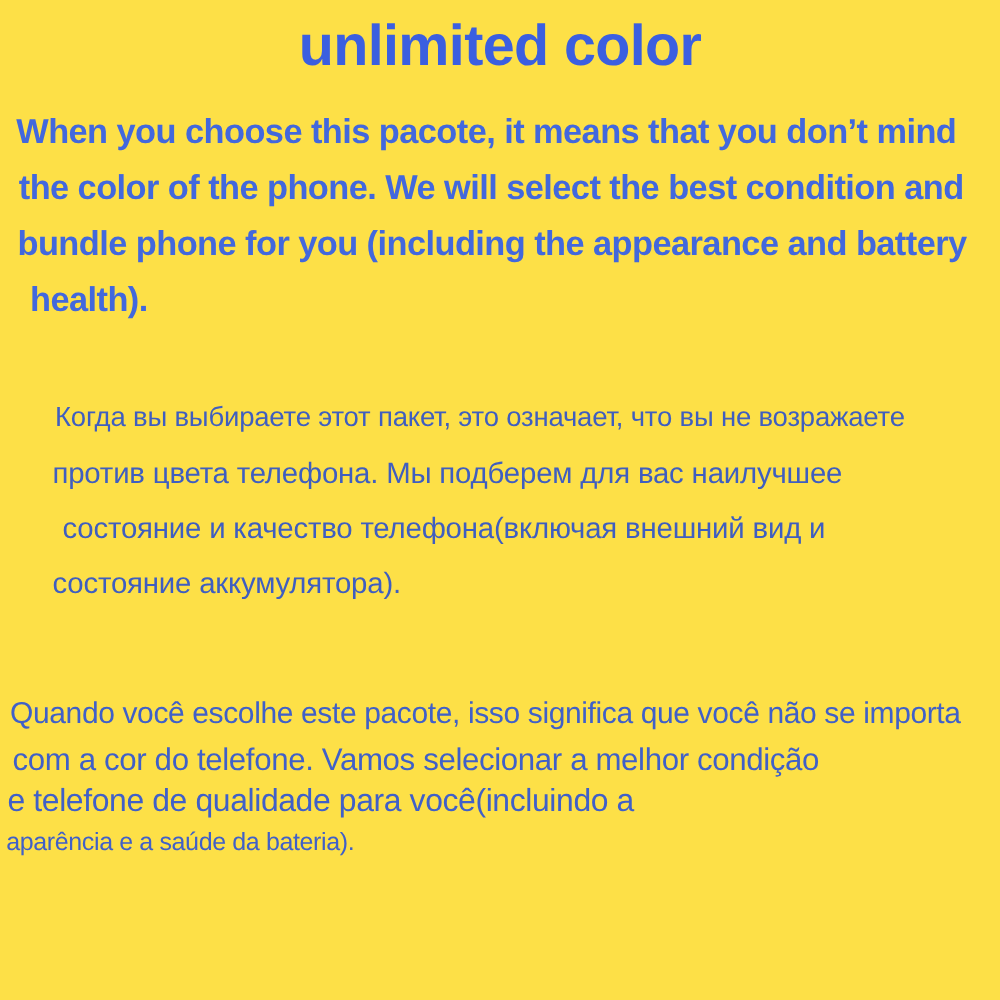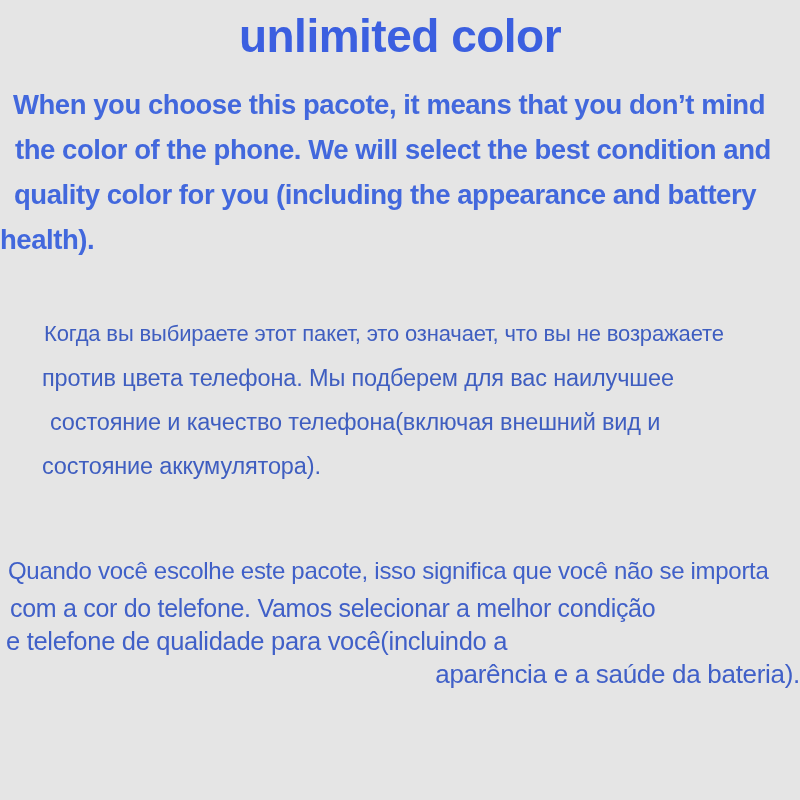--- a/index.html
+++ b/index.html
@@ -11,21 +11,21 @@
     width: 800px;
     height: 800px;
     overflow: hidden;
     font-family: "Liberation Sans", sans-serif;
     -webkit-font-smoothing: antialiased;
   }
   .page {
     position: relative;
     width: 800px;
     height: 800px;
-    background: #e5e5e5;
+    background: #fde047;
   }
 
   
   .title {
     position: absolute;
     left: 0;
     top: 12px;
     width: 800px;
     text-align: center;
     color: #3b5fe0;
@@ -48,21 +48,21 @@
     letter-spacing: -0.45px;
   }
   .block-en .ln {
     white-space: nowrap;
     height: 45px;
     line-height: 45px;
   }
   .block-en .ln.l1 { padding-left: 13px; }
   .block-en .ln.l2 { padding-left: 15px; }
   .block-en .ln.l3 { padding-left: 14px; }
-  .block-en .ln.l4 { padding-left: 0; height: 46px; line-height: 46px; }
+  .block-en .ln.l4 { padding-left: 24px; height: 46px; line-height: 46px; }
 
   
   .block-ru {
     position: absolute;
     left: 0;
     top: 312px;
     width: 800px;
     color: #3f5ec0;
     font-size: 23.5px;
     font-weight: 400;
@@ -86,33 +86,33 @@
     top: 552px;
     width: 800px;
     color: #4060c8;
     font-weight: 400;
     letter-spacing: -0.3px;
   }
   .block-pt .ln { white-space: nowrap; }
   .block-pt .ln.l1 { padding-left: 8px;  font-size: 24px;   height: 38px; line-height: 38px; }
   .block-pt .ln.l2 { padding-left: 10px; font-size: 25px;   height: 36px; line-height: 36px; }
   .block-pt .ln.l3 { padding-left: 6px;  font-size: 25.5px; height: 31px; line-height: 31px; }
-  .block-pt .ln.l4 { padding-left: 5px;  font-size: 26px;   height: 34px; line-height: 34px; text-align: right; }
+  .block-pt .ln.l4 { padding-left: 5px;  font-size: 20px;   height: 34px; line-height: 34px; }
 </style>
 </head>
 <body>
 
 <div class="page">
 
   <div class="title">unlimited color</div>
 
   <div class="block-en">
     <div class="ln l1">When you choose this pacote, it means that you don’t mind</div>
     <div class="ln l2">the color of the phone. We will select the best condition and</div>
-    <div class="ln l3">quality color for you (including the appearance and battery</div>
+    <div class="ln l3">bundle phone for you (including the appearance and battery</div>
     <div class="ln l4">health).</div>
   </div>
 
   <div class="block-ru">
     <div class="ln l1">Когда вы выбираете этот пакет, это означает, что вы не возражаете</div>
     <div class="ln l2">против цвета телефона. Мы подберем для вас наилучшее</div>
     <div class="ln l3">состояние и качество телефона(включая внешний вид и</div>
     <div class="ln l4">состояние аккумулятора).</div>
   </div>
 

